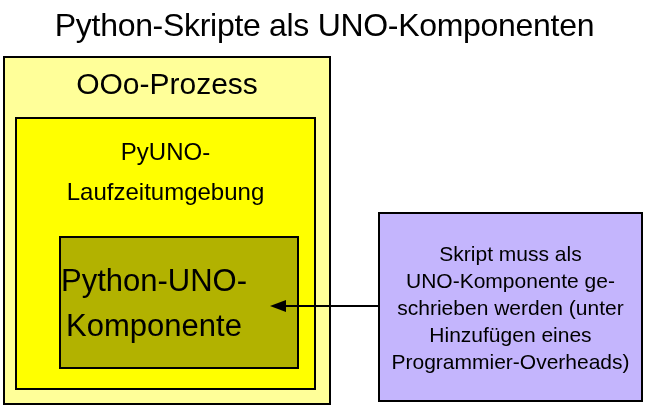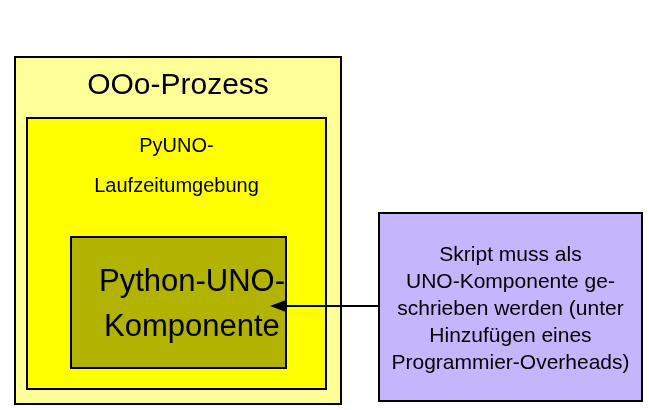--- a/index.html
+++ b/index.html
@@ -25,21 +25,21 @@
     font-weight: 400;
     letter-spacing: -0.3px;
     line-height: 40px;
     white-space: nowrap;
   }
   .box {
     position: absolute;
     border: 2px solid #000000;
   }
   .box-outer {
-    left: 14px;
+    left: 3px;
     top: 56px;
     width: 328px;
     height: 349px;
     background: #FFFF99;
   }
   .outer-label {
     margin-top: 7px;
     width: 100%;
     text-align: center;
     font-size: 30px;
@@ -47,36 +47,36 @@
     white-space: nowrap;
   }
   .box-yellow {
     left: 10px;
     top: 59px;
     width: 301px;
     height: 273px;
     background: #FFFF00;
   }
   .yellow-label {
-    padding-top: 6px;
+    padding-top: 13px;
     width: 100%;
     text-align: center;
-    font-size: 20px;
+    font-size: 24px;
     line-height: 40px;
     white-space: pre-line;
   }
   .box-olive {
     left: 42px;
     top: 117px;
-    width: 217px;
+    width: 240px;
     height: 133px;
     background: #B2B200;
     display: flex;
     align-items: center;
-    justify-content: flex-end;
+    justify-content: flex-start;
   }
   .olive-label {
     text-align: center;
     font-size: 31px;
     line-height: 45px;
     white-space: pre-line;
   }
   .box-gray {
     left: 378px;
     top: 212px;
@@ -110,20 +110,21 @@
     border-top: 6px solid transparent;
     border-bottom: 6px solid transparent;
     border-right: 16px solid #000000;
   }
 </style>
 </head>
 <body>
 
 <div class="canvas">
 
+  <div class="title">Python-Skripte als UNO-Komponenten</div>
 
   <div class="box box-outer">
     <div class="outer-label">OOo-Prozess</div>
 
     <div class="box box-yellow">
       <div class="yellow-label">PyUNO-
 Laufzeitumgebung</div>
 
       <div class="box box-olive">
         <div class="olive-label">Python-UNO-

